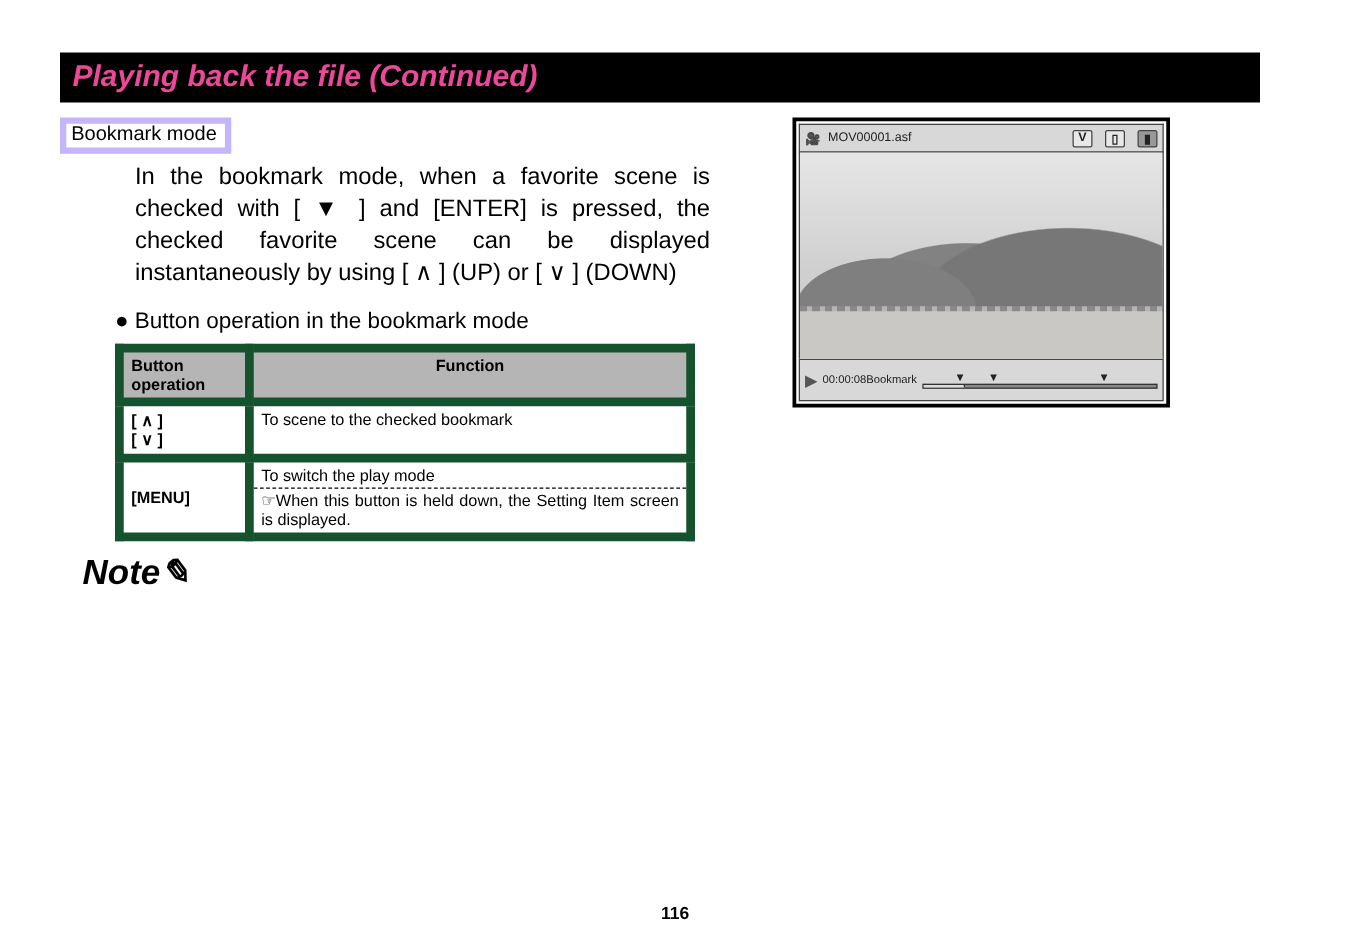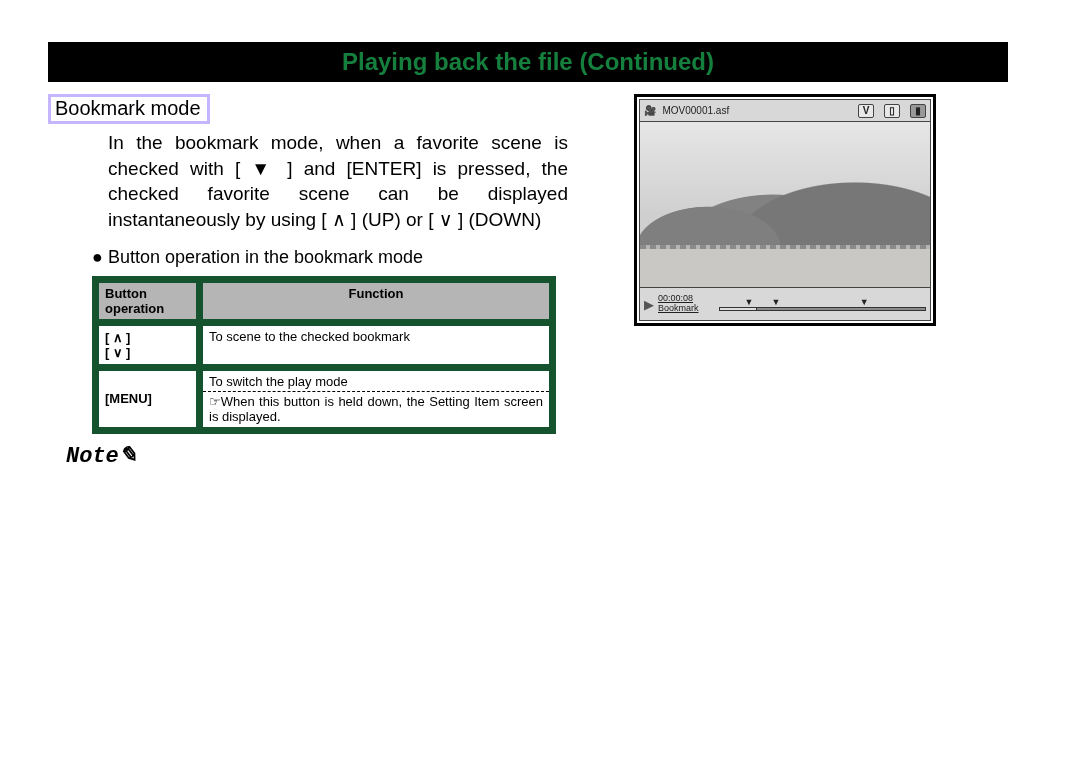--- a/index.html
+++ b/index.html
@@ -13,44 +13,44 @@
     color: #000;
   }
   .page {
     position: relative;
     width: 1080px;
     height: 758px;
     padding: 42px 72px 30px 48px;
   }
   .title-bar {
     background: #000;
-    color: #15803d;
-    font-weight: bold;
+    color: #ec4899;
+    font-weight: bold;
+    font-style: italic;
     font-size: 24px;
     padding: 6px 10px;
     letter-spacing: 0;
-    text-align: center;
   }
   .two-col {
     display: flex;
     margin-top: 10px;
   }
   .left {
     width: 540px;
     padding-right: 20px;
   }
   .right {
     width: 420px;
     padding-left: 40px;
     padding-top: 0;
   }
   .subsection-label {
     display: inline-block;
-    border: 3px solid #c4b5fd;
-    font-size: 20px;
+    border: 5px solid #c4b5fd;
+    font-size: 16px;
     padding: 0 6px 1px 4px;
     margin: 2px 0 6px 0;
   }
   .intro {
     font-size: 19px;
     line-height: 1.35;
     text-align: justify;
     margin: 0 0 14px 0;
     padding-left: 60px;
   }
@@ -91,24 +91,24 @@
   .multi-cell .line2 {
     padding: 2px 6px 3px 6px;
     text-align: justify;
   }
   .note-block {
     display: flex;
     margin: 12px 0 0 18px;
     font-size: 13.2px;
   }
   .note-label {
-    font-family: Liberation Mono, monospace;
+    font-family: Liberation Sans, sans-serif;
     font-style: italic;
     font-weight: bold;
-    font-size: 22px;
+    font-size: 28px;
     width: 64px;
     flex-shrink: 0;
     text-align: right;
     padding-right: 6px;
     position: relative;
     top: -4px;
   }
   .note-text {
     font-weight: bold;
     text-align: justify;
@@ -190,21 +190,21 @@
     height: 34px;
     background: #d8d8d8;
     border: 1px solid #444;
     font-size: 9px;
     color: #222;
     display: flex;
     align-items: center;
     padding: 0 4px;
   }
   .s-bottom .play { font-size: 13px; color:#555; margin-right:4px; }
-  .s-bottom .meta { display:flex; flex-direction: column; line-height:1.1; margin-right:20px;text-decoration:underline; }
+  .s-bottom .meta { display:flex; flex-direction: row; line-height:1.1; margin-right:4px; }
   .s-bottom .bar-wrap { position:relative; flex:1; height:14px; display:flex; align-items:flex-end; flex-direction:column; justify-content:center; }
   .s-bottom .tris { font-size:9px; letter-spacing:18px; color:#222; margin-bottom:0; align-self:flex-start; padding-left:26px; white-space:nowrap; }
   .s-bottom .bar { width:100%; height:9px; background:#8b8b8b; border:1px solid #333; position:relative; }
   .s-bottom .bar .fill { position:absolute;left:0;top:0;bottom:0;width:18%;background:#ddd;border-right:1px solid #333; }
 </style>
 </head>
 <body>
 
 <div class="page">
 
@@ -277,13 +277,14 @@
               <span class="bar">
                   <span class="fill"></span>
                 </span>
             </span>
           </div>
         </div>
       </div>
     </div>
   </div>
 
+  <div class="page-num">116</div>
 </div>
 
 </body></html>

